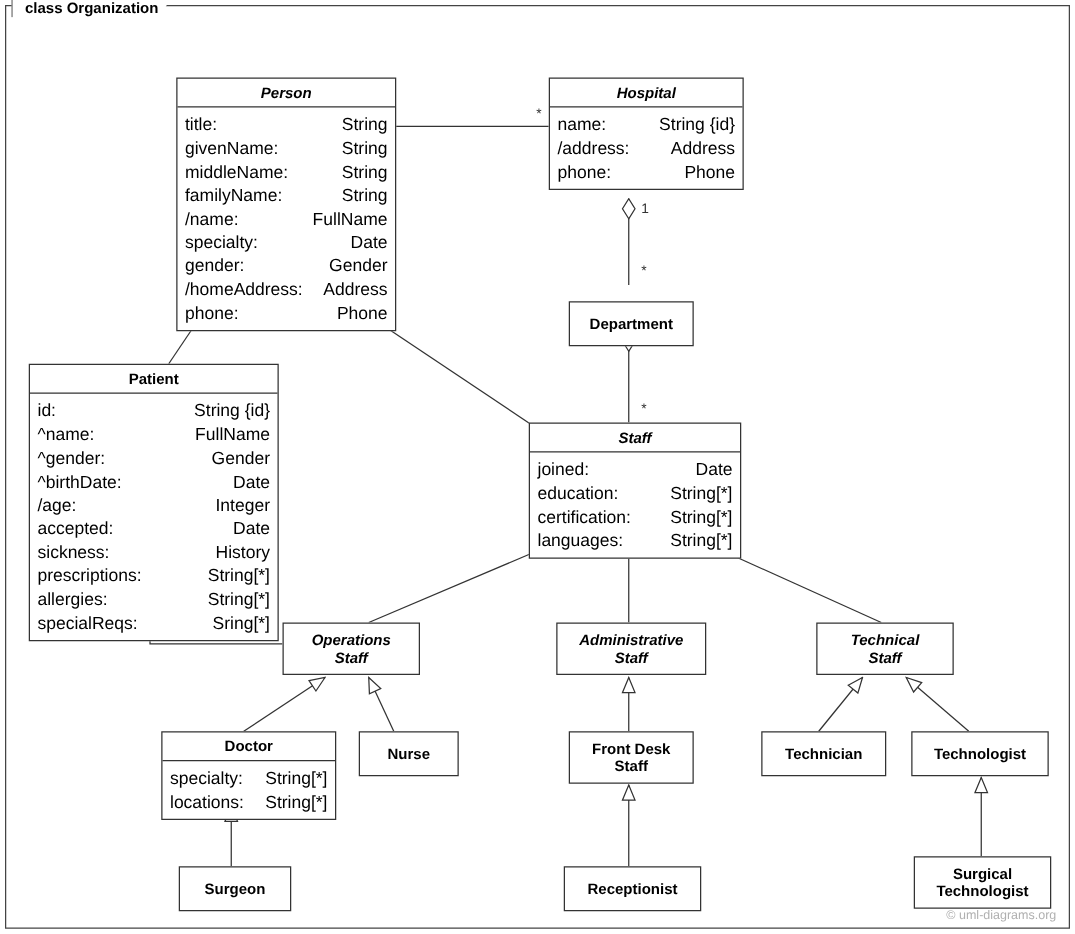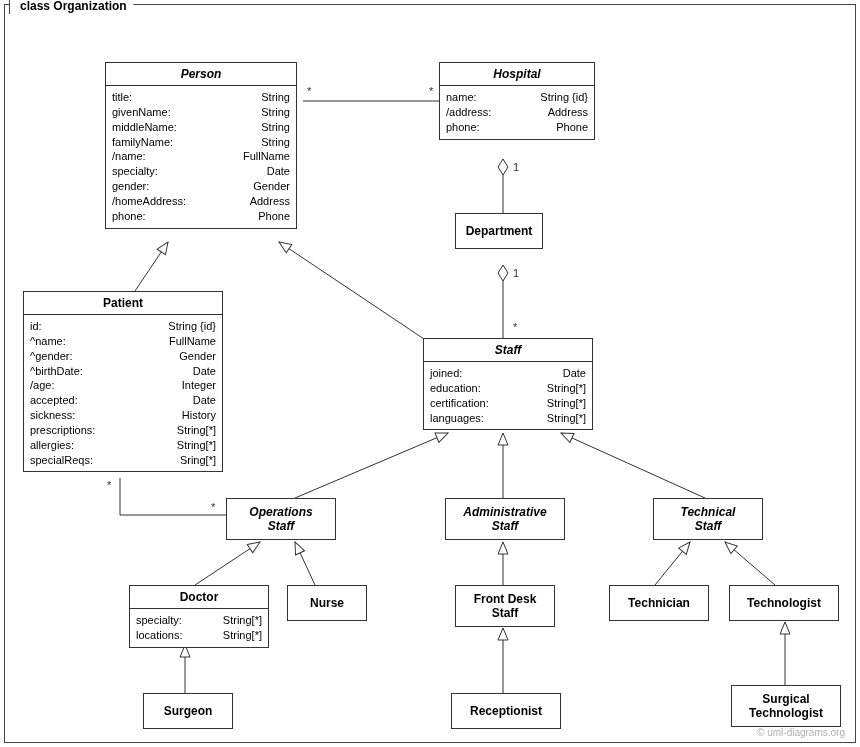--- a/index.html
+++ b/index.html
@@ -46,21 +46,21 @@
     text-align: center;
     font-style: italic;
     font-weight: bold;
     font-size: 12px;
     padding: 4px 6px;
     border-bottom: 1px solid #333;
     box-sizing: border-box;
   }
   .class-title.no-border { border-bottom: none; }
   .class-attrs {
-    font-size: 11px;
+    font-size: 14px;
     padding: 4px 6px;
   }
   .attr-row { display: flex; justify-content: space-between; gap: 10px; line-height: 1.35; }
   .attr-name { white-space: nowrap; }
   .attr-type { white-space: nowrap; text-align: center; }
   svg.edges {
     position: absolute;
     left: 0; top: 0; width: 860px; height: 747px;
     pointer-events: none;
   }
@@ -134,21 +134,21 @@
 
     <span class="lbl" style="left:302px;top:80px">*</span>
     <span class="lbl" style="left:424px;top:80px">*</span>
     <span class="lbl" style="left:508px;top:156px">1</span>
     <span class="lbl" style="left:508px;top:206px">*</span>
     <span class="lbl" style="left:508px;top:262px">1</span>
     <span class="lbl" style="left:508px;top:316px">*</span>
     <span class="lbl" style="left:102px;top:474px">*</span>
     <span class="lbl" style="left:206px;top:496px">*</span>
 
-    <div class="class-box" style="left:100px;top:57px;width:192px">
+    <div class="class-box" style="left:136px;top:57px;width:176px">
       <div class="class-title">Person</div>
       <div class="class-attrs">
           <div class="attr-row">
             <span class="attr-name">title:</span>
             <span class="attr-type">String</span>
           </div>
           <div class="attr-row">
             <span class="attr-name">givenName:</span>
             <span class="attr-type">String</span>
           </div>
@@ -194,21 +194,21 @@
             <span class="attr-name">/address:</span>
             <span class="attr-type">Address</span>
           </div>
           <div class="attr-row">
             <span class="attr-name">phone:</span>
             <span class="attr-type">Phone</span>
           </div>
         </div>
     </div>
 
-    <div class="class-box" style="left:450px;top:208px;width:88px">
+    <div class="class-box" style="left:450px;top:236px;width:100px">
       <div class="class-title no-border" style="font-style:normal;padding:10px 6px">Department</div>
     </div>
 
     <div class="class-box" style="left:18px;top:286px;width:200px">
       <div class="class-title" style="font-style:normal">Patient</div>
       <div class="class-attrs">
           <div class="attr-row">
             <span class="attr-name">id:</span>
             <span class="attr-type">String {id}</span>
           </div>

